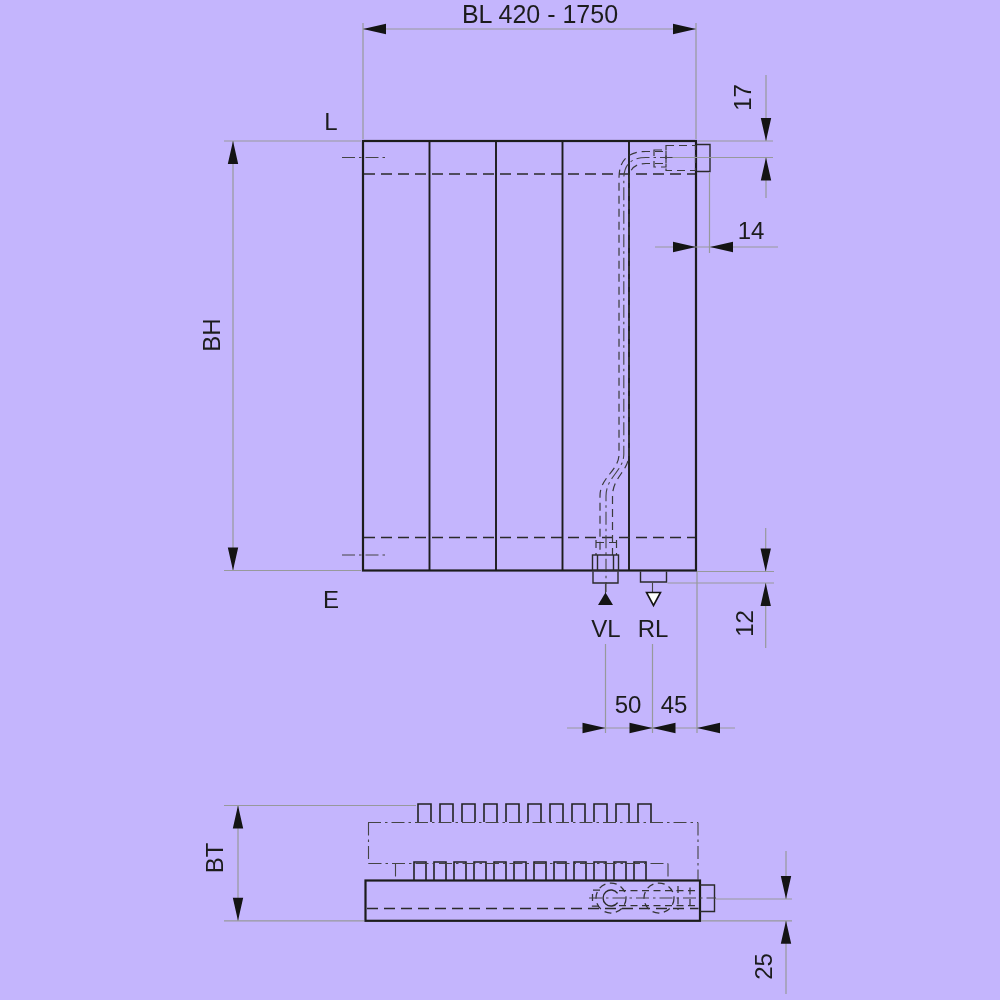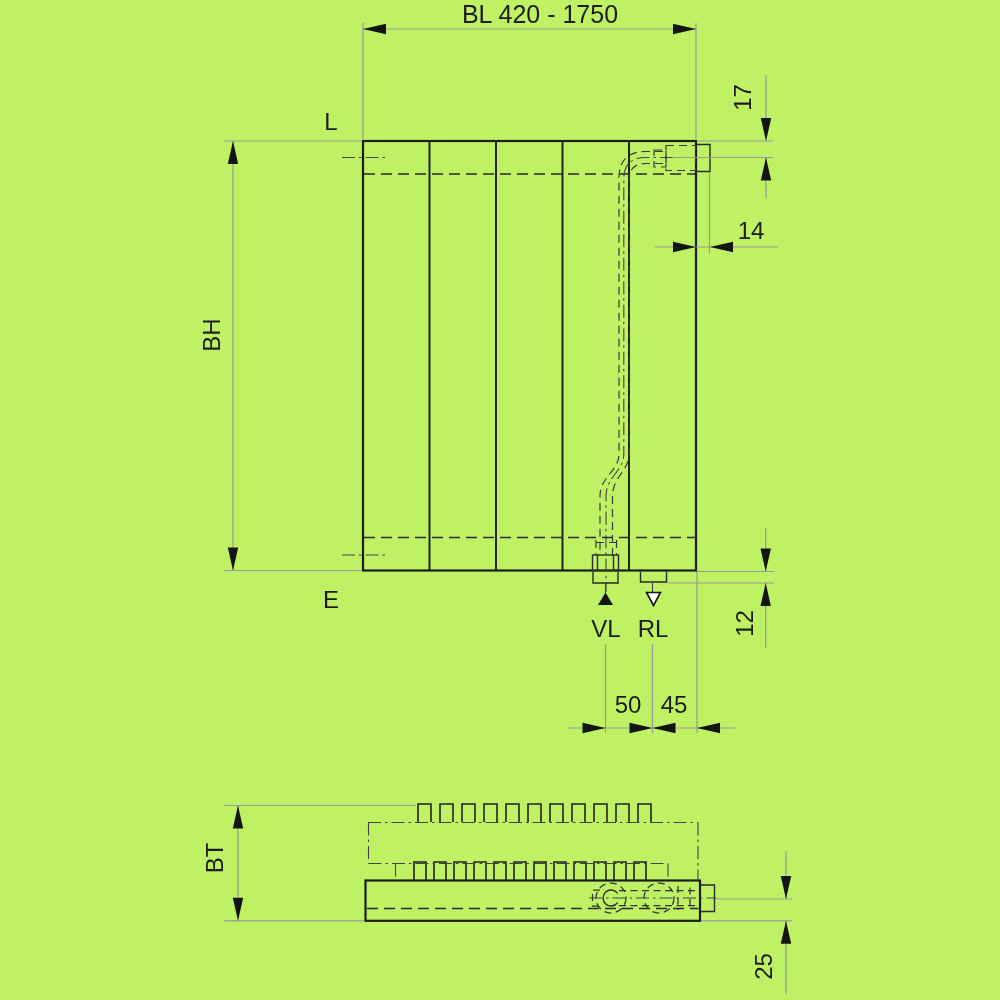--- a/index.html
+++ b/index.html
@@ -1,16 +1,16 @@
 <!DOCTYPE html>
 <html><head>
 <meta charset="utf-8">
 <style>
   html,body{margin:0;padding:0;background:#fff;}
-  .canvas{width:1000px;height:1000px;background:#bef264;position:relative;font-family:"Liberation Sans",sans-serif;}
+  .canvas{width:1000px;height:1000px;background:#c4b5fd;position:relative;font-family:"Liberation Sans",sans-serif;}
   svg{display:block;}
   .t{font-family:"Liberation Sans",sans-serif;font-size:24px;fill:#1c1c1c;}
   .t-lg{font-size:25px;}
   
   .obj{stroke:#1c1c1c;stroke-width:2.2;fill:none;}
   .obj-md{stroke:#1c1c1c;stroke-width:1.9;fill:none;}
   .obj-thin{stroke:#2a2a2a;stroke-width:1.4;fill:none;}
   .hidden-l{stroke:#2a2a2a;stroke-width:1.3;fill:none;stroke-dasharray:11 6;}
   .pipe-l{stroke:#3a3a3a;stroke-width:1.2;fill:none;stroke-dasharray:8 5;}
   .cdot{stroke:#444;stroke-width:1.1;fill:none;stroke-dasharray:13 4 2.5 4;}

